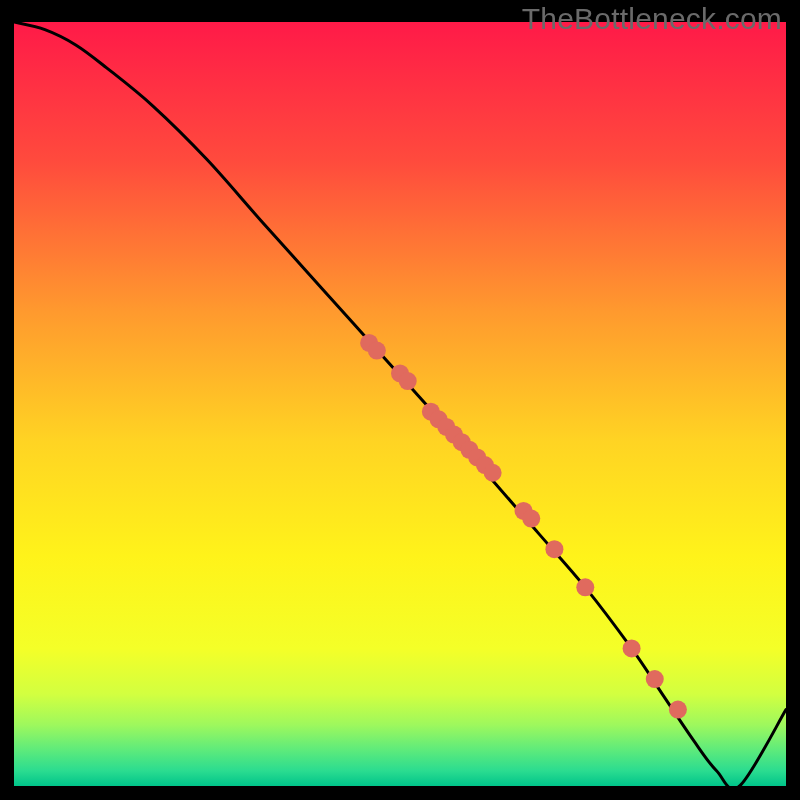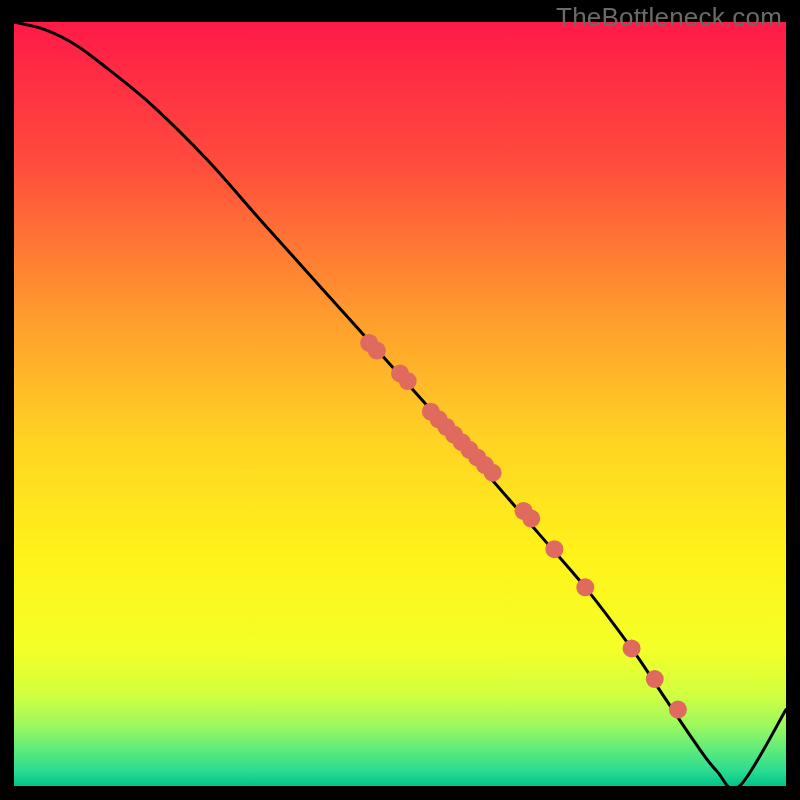--- a/index.html
+++ b/index.html
@@ -21,21 +21,21 @@
   }
   .plot {
     position: absolute;
     inset: 0;
   }
   .watermark {
     position: absolute;
     top: 2px;
     right: 18px;
     color: #6a6a6a;
-    font-size: 26px;
+    font-size: 30px;
     letter-spacing: 0.2px;
     font-weight: 500;
   }
   svg { display: block; }
 </style>
 </head>
 <body>
 
 <div class="frame">
   <svg class="plot" viewBox="0 0 772 764" preserveAspectRatio="none">

